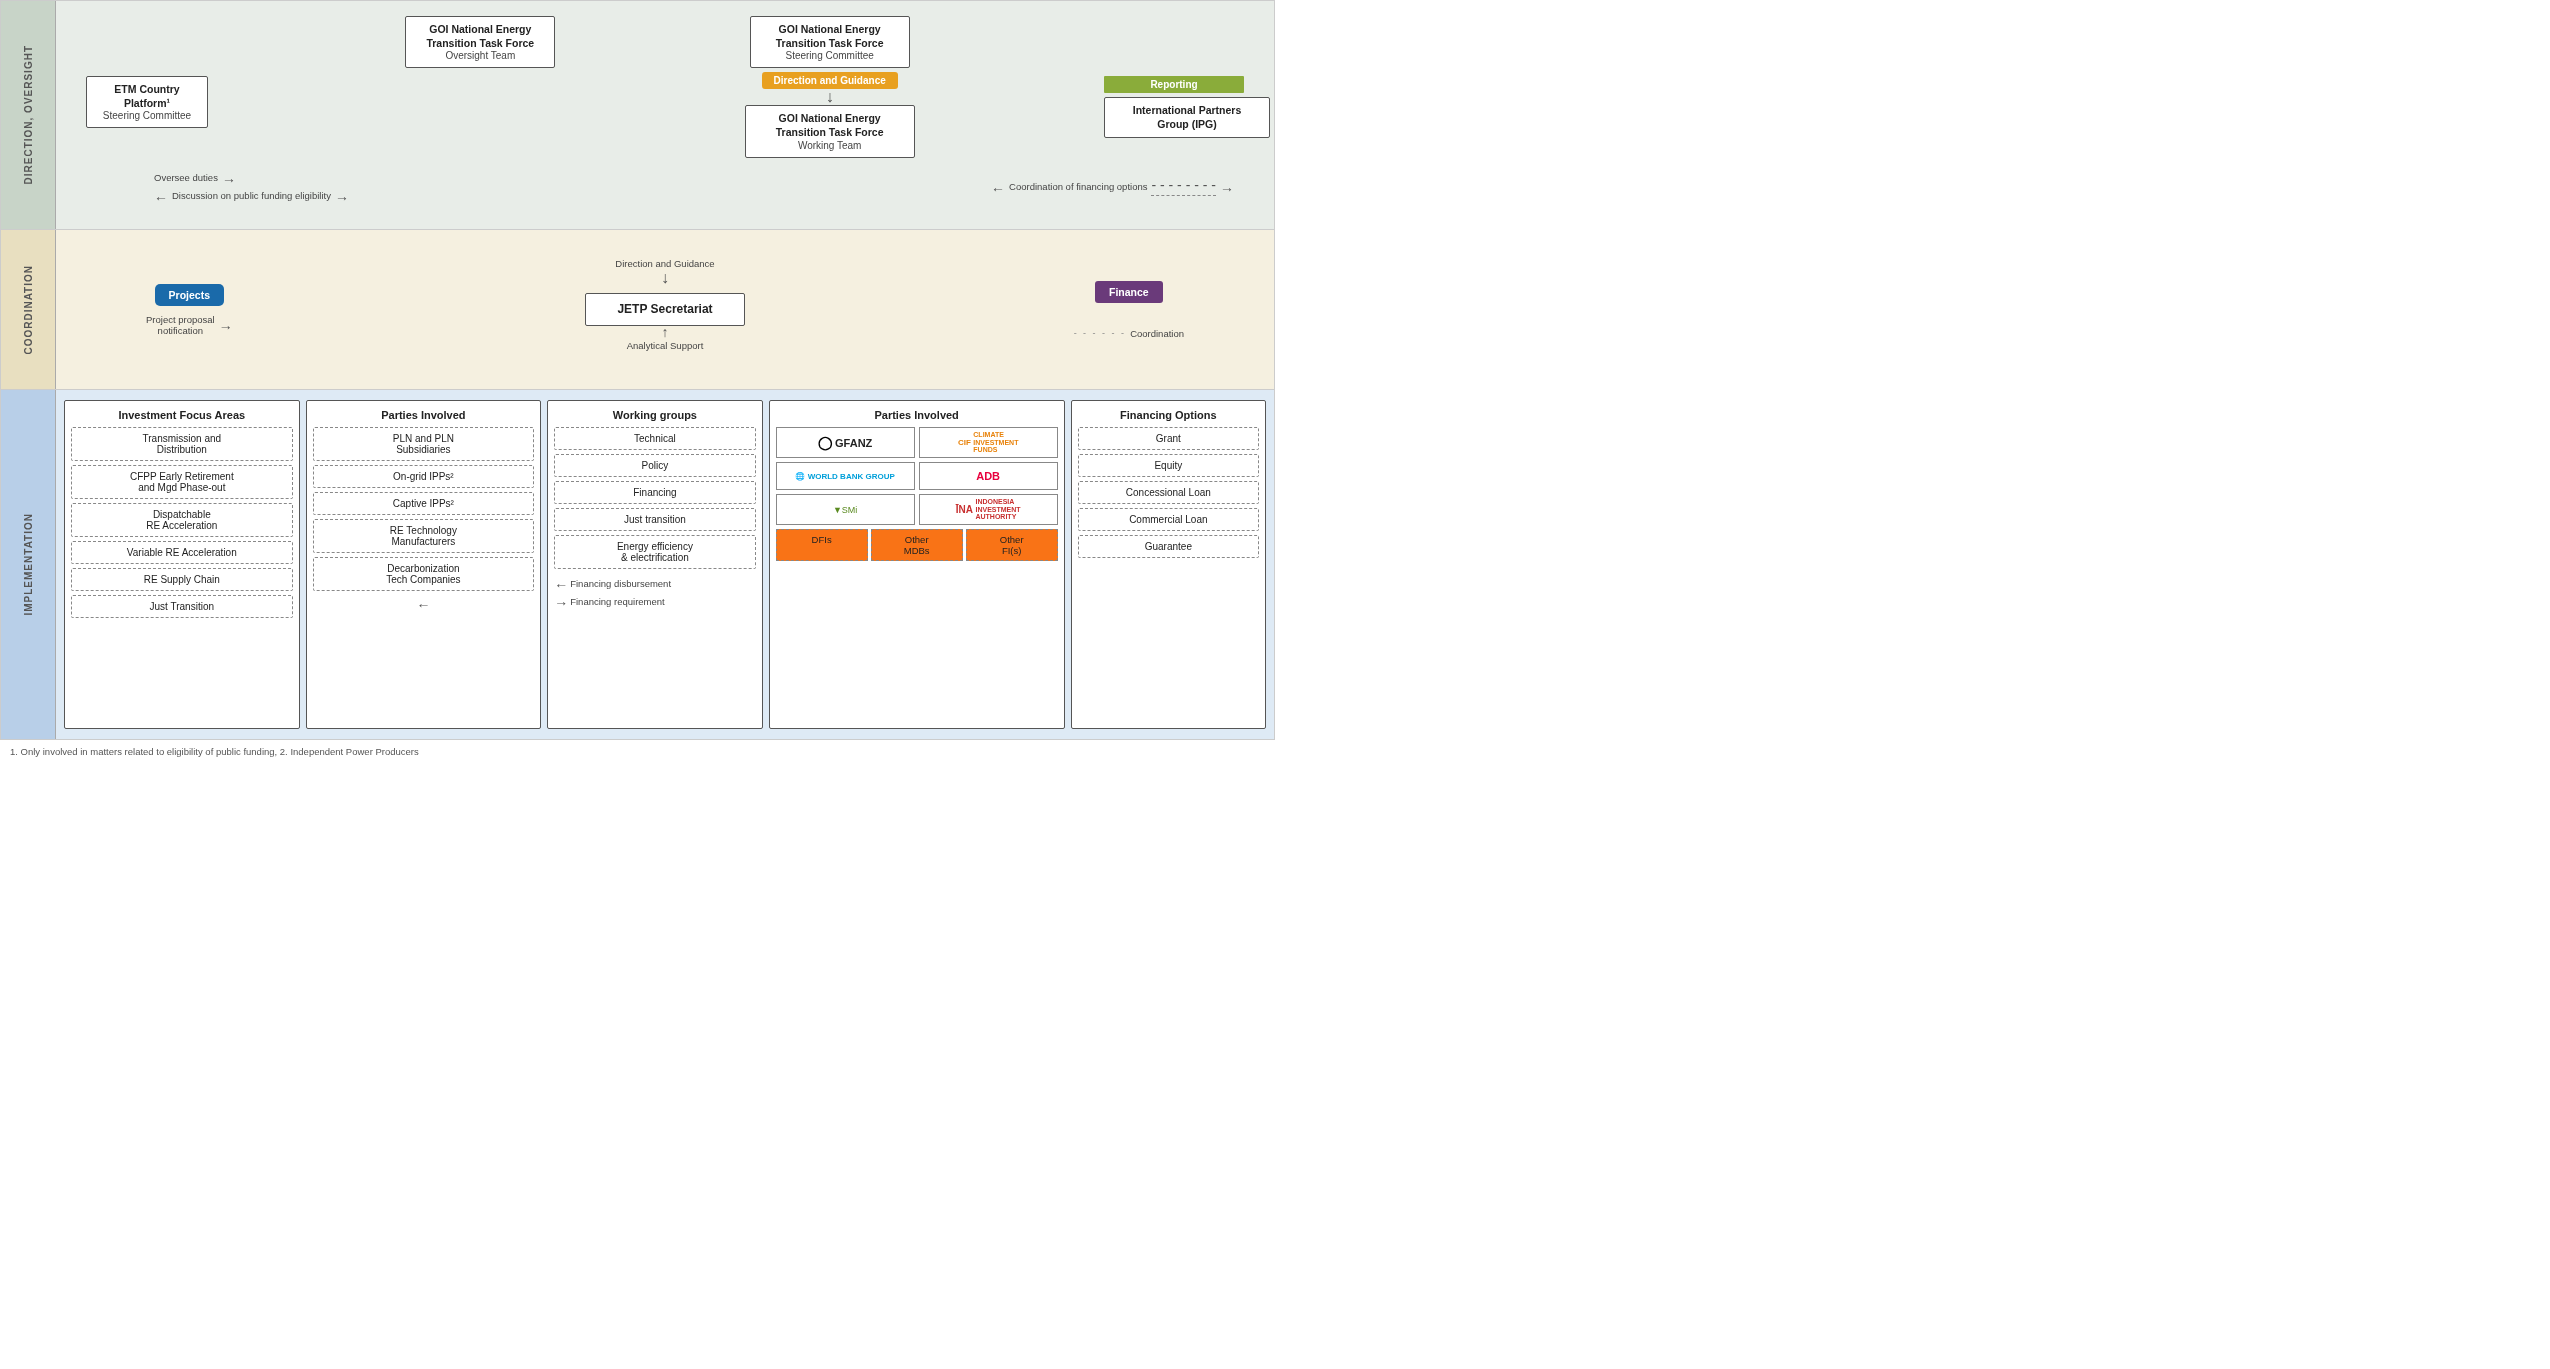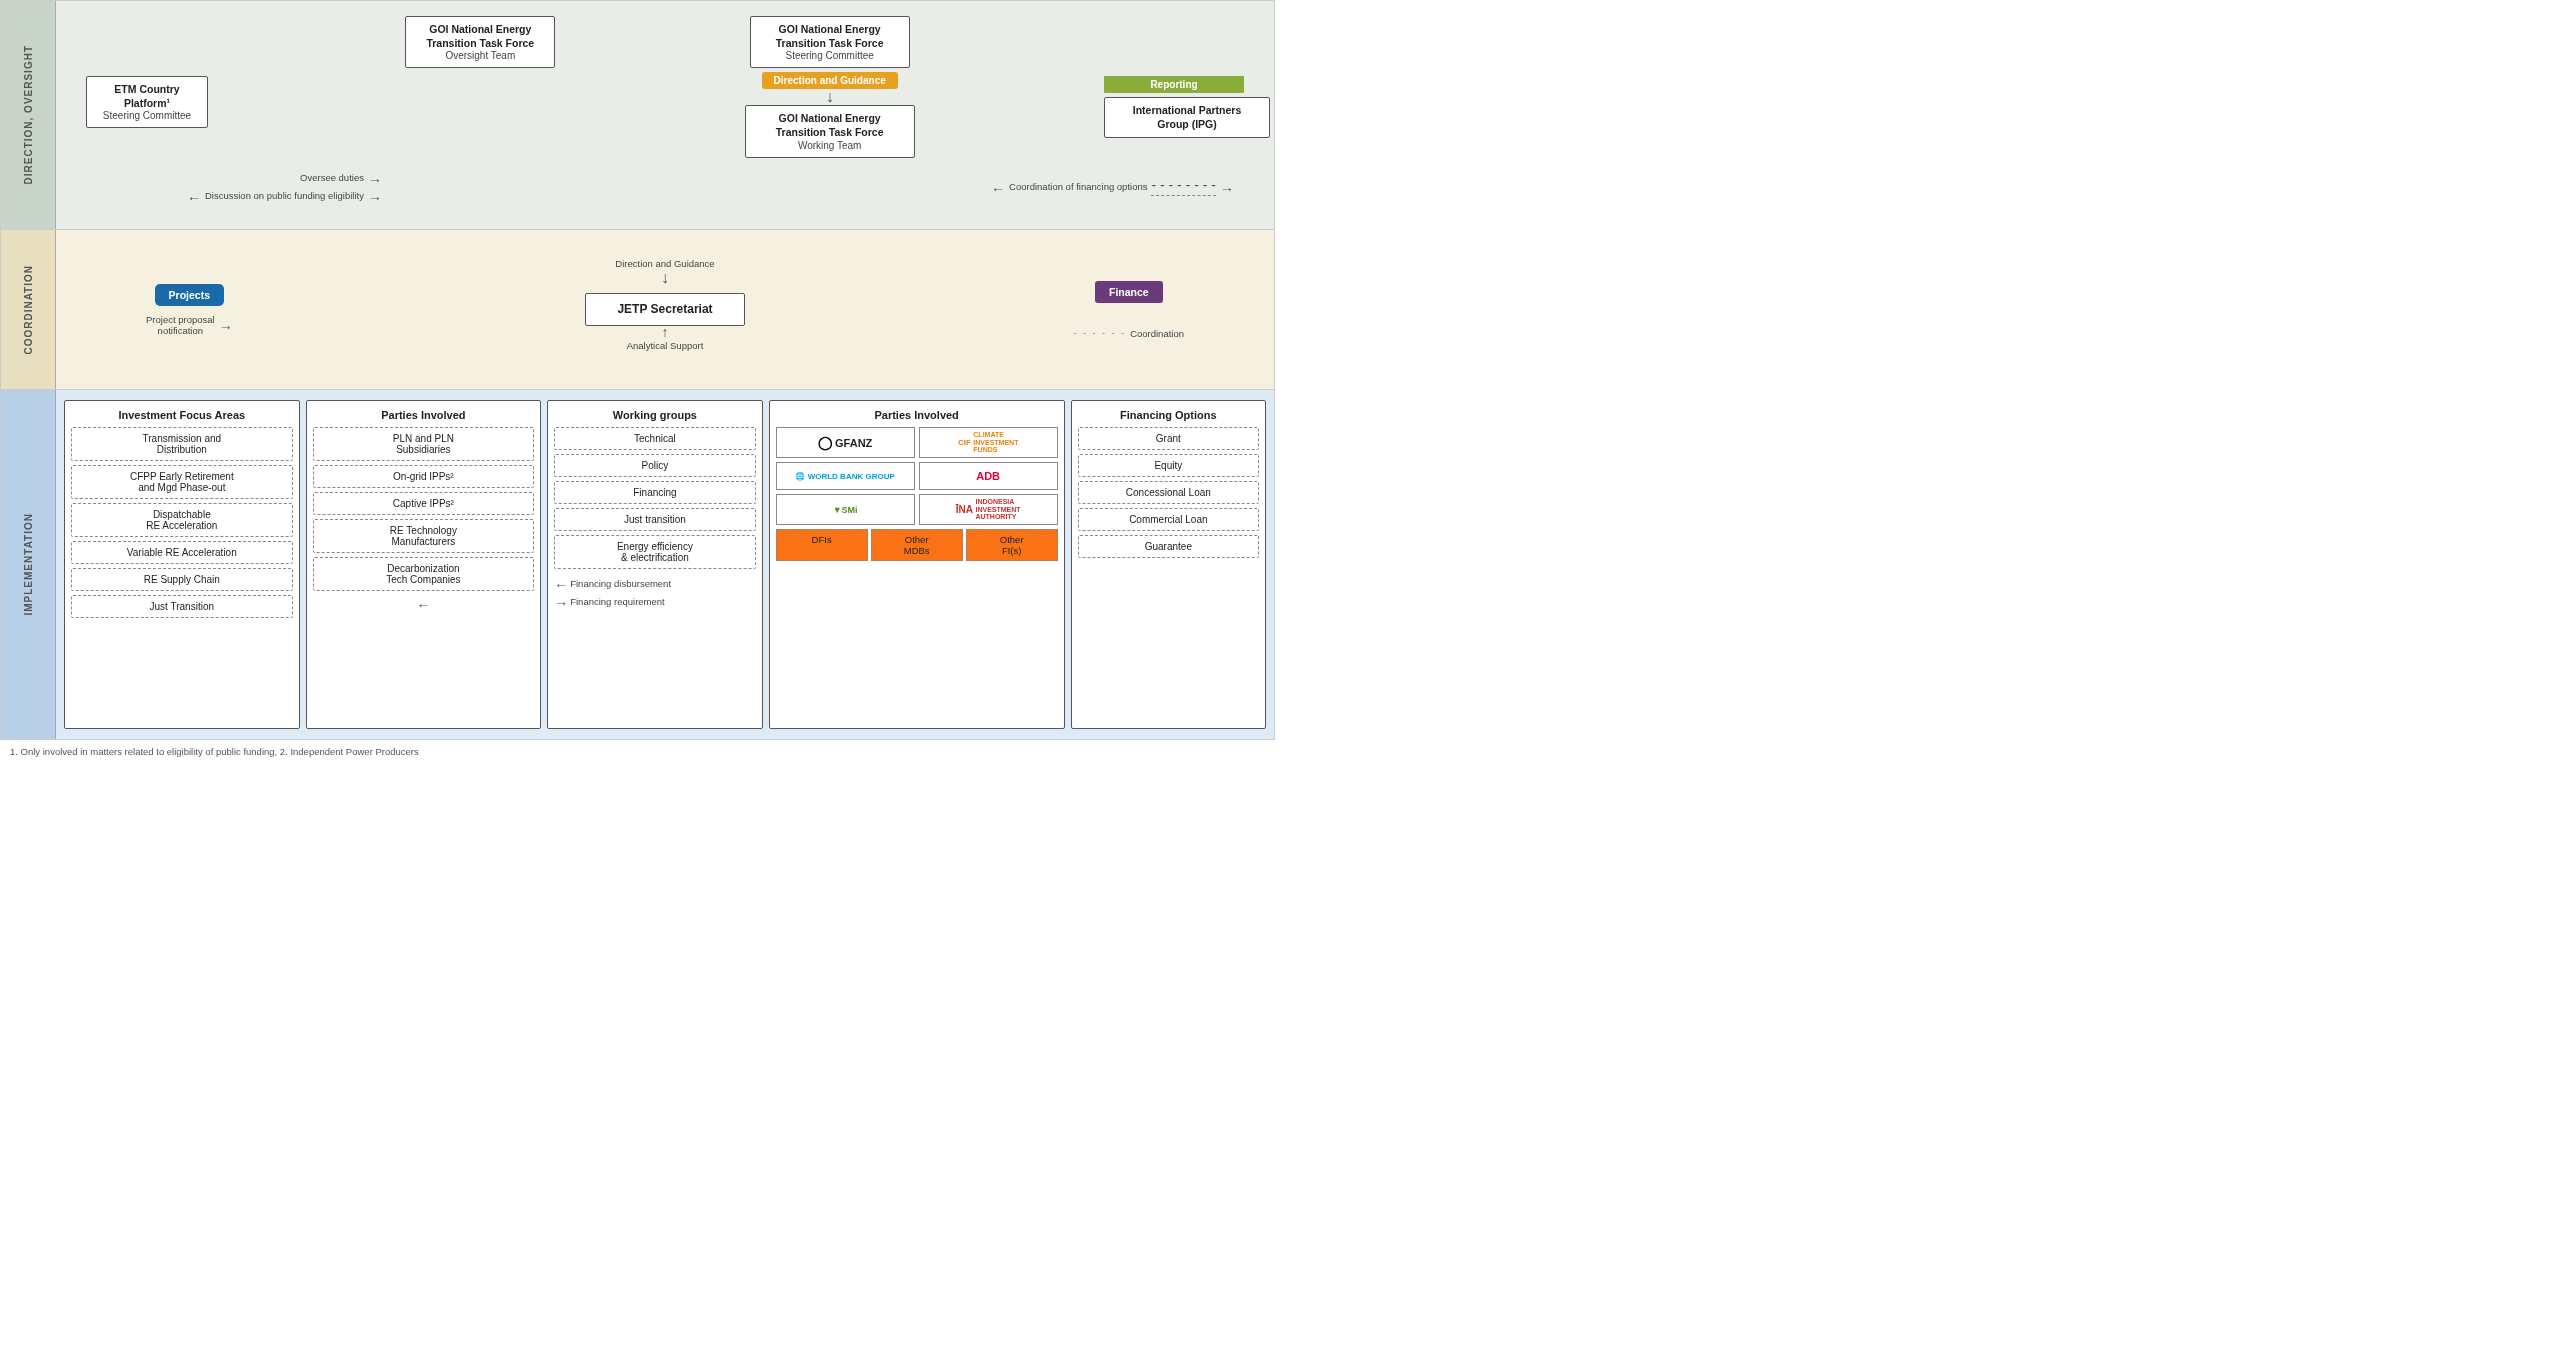--- a/index.html
+++ b/index.html
@@ -209,21 +209,21 @@
       display: flex;
       align-items: center;
       justify-content: center;
       min-height: 28px;
       font-size: 9px;
       font-weight: bold;
       background: #fff;
     }
     .logo-gfanz { font-size: 11px; font-weight: 900; }
     .logo-adb { font-size: 11px; color: #e8003d; font-weight: 900; }
-    .logo-smi { font-size: 9px; color: #5a8a20; font-weight: bold; }
+    .logo-smi { font-size: 9px; color: #5a8a20; font-weight: normal; }
     .logo-ina { font-size: 10px; color: #c83030; font-weight: 900; }
 
     .dfi-row {
       display: flex;
       gap: 3px;
       margin-top: 4px;
     }
     .dfi-box {
       flex: 1;
       border: 1.5px dashed #888;
@@ -297,21 +297,21 @@
             <div class="box-title">
               <span>International Partners</span><br>
               <span>Group (IPG)</span>
             </div>
           </div>
         </div>
       </div>
 
       <div style="display:flex; justify-content:space-between; align-items:center; padding: 8px 20px 0 20px; margin-top:4px;">
 
-        <div style="display:flex; flex-direction:column; align-items:flex-end; margin-left:101px;">
+        <div style="display:flex; flex-direction:column; align-items:flex-start; margin-left:68px;">
           <div style="display:flex; align-items:center; gap:4px;">
             <span class="arrow-label">Oversee duties</span>
             <span style="font-size:14px; color:#555;">→</span>
           </div>
           <div style="display:flex; align-items:center; gap:4px; margin-top:2px;">
             <span style="font-size:14px; color:#555;">←</span>
             <span class="arrow-label">Discussion on public funding eligibility</span>
             <span style="font-size:14px; color:#555;">→</span>
           </div>
         </div>

